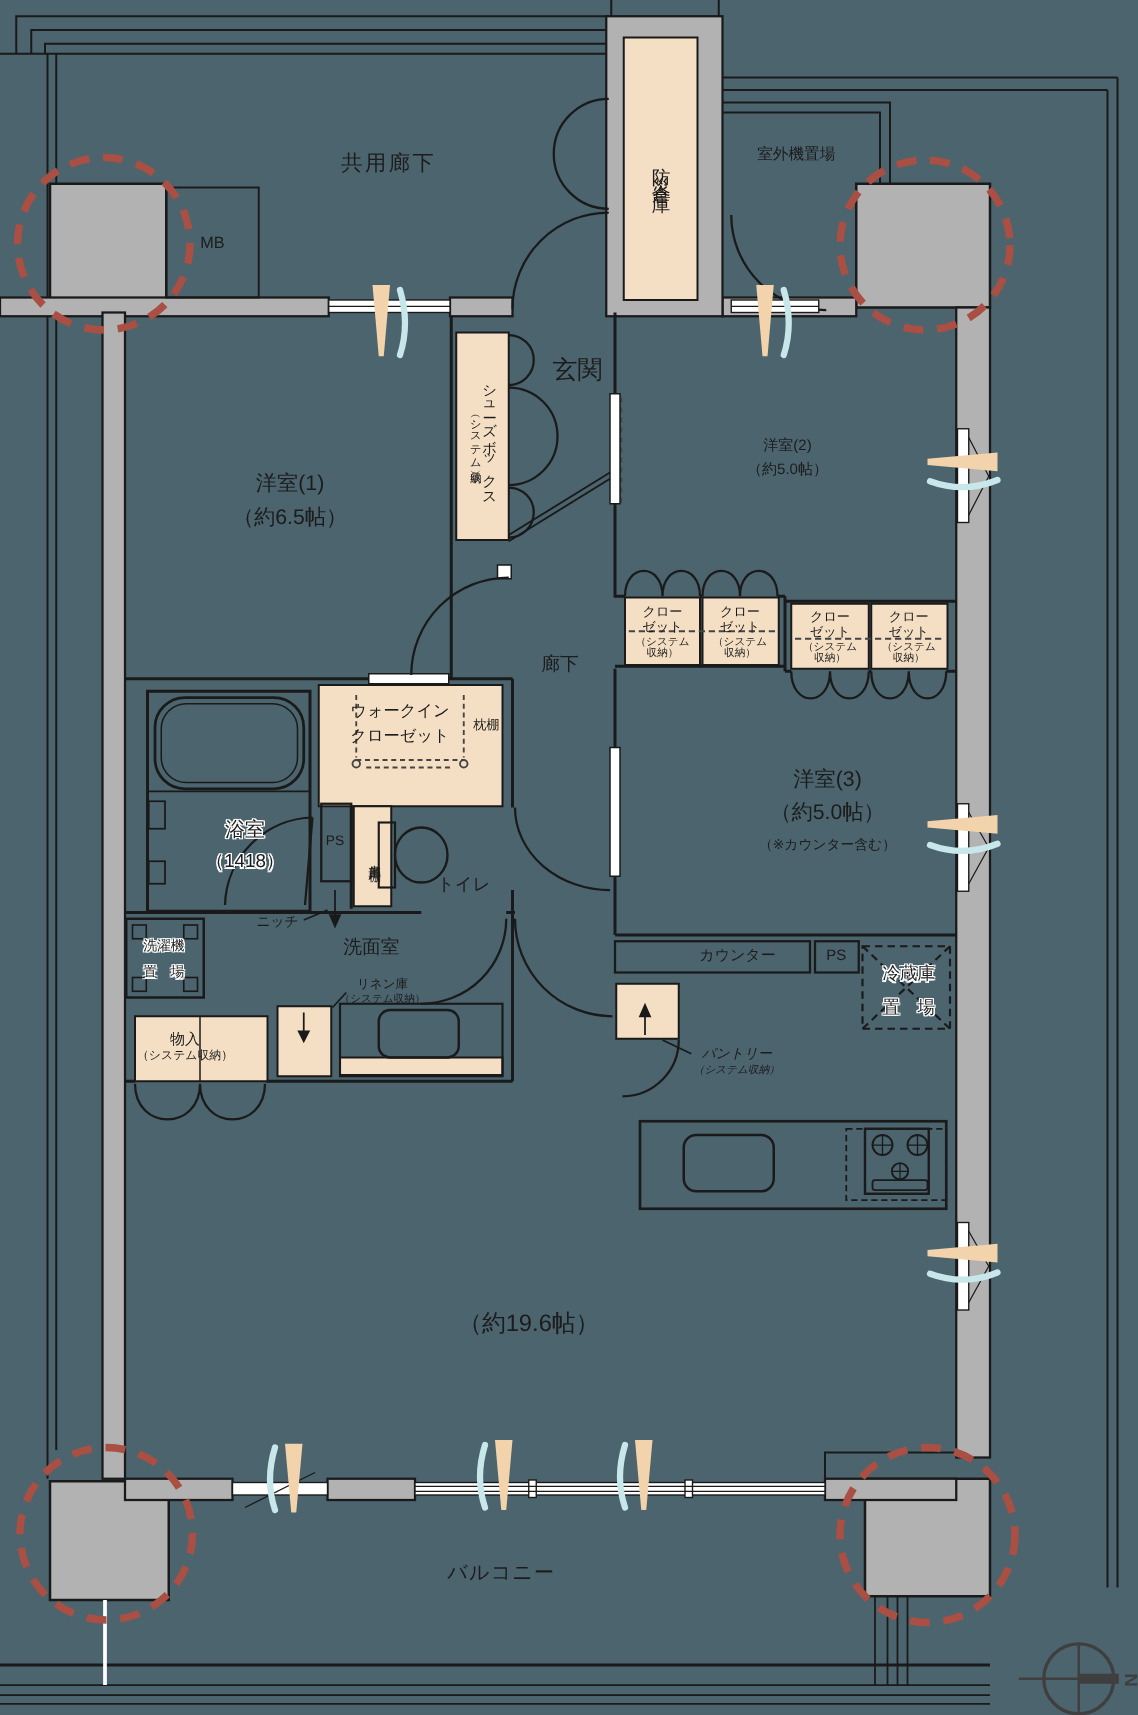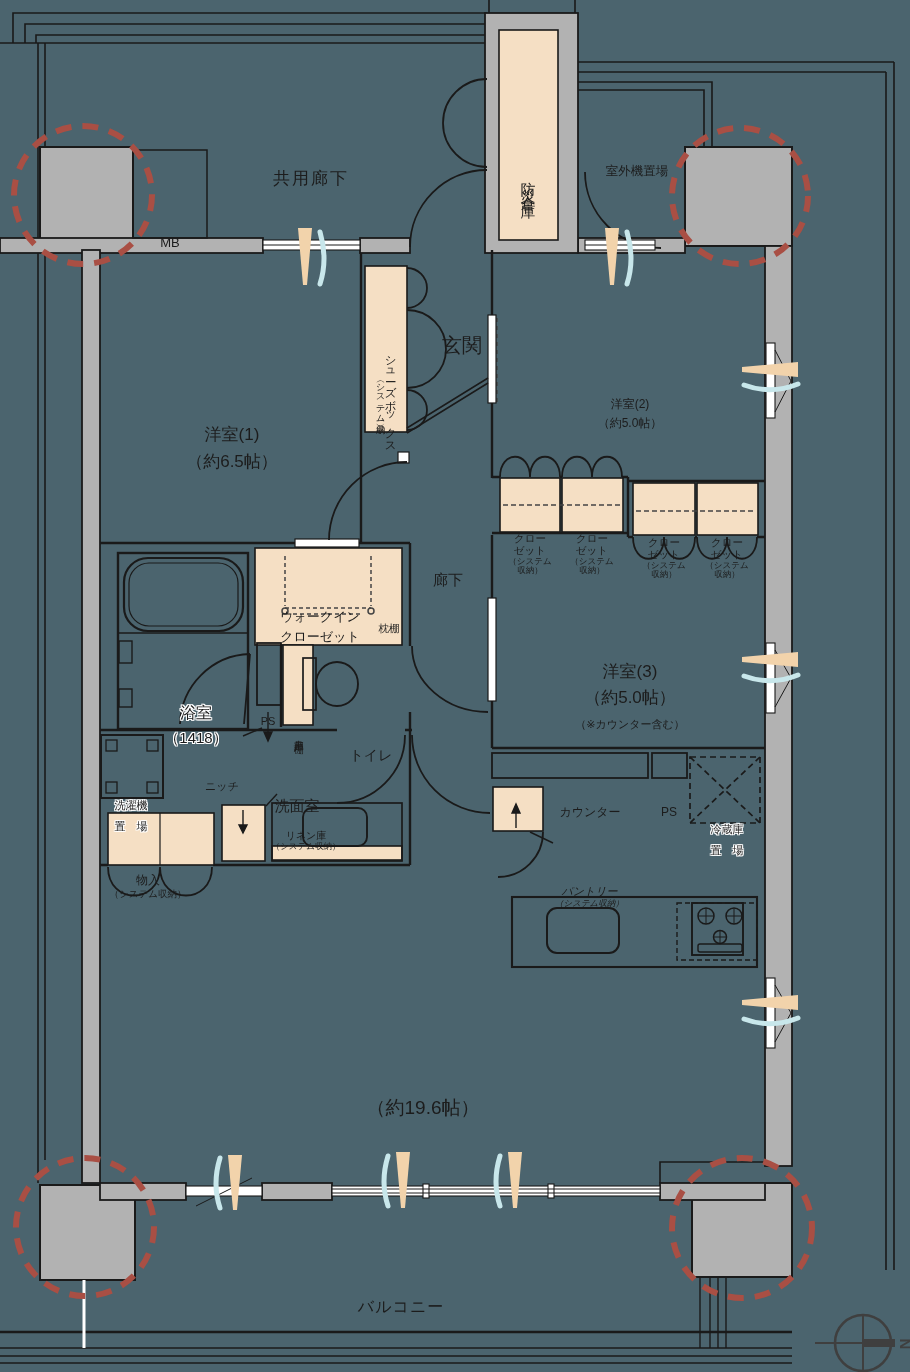--- a/index.html
+++ b/index.html
@@ -1,20 +1,20 @@
 <!DOCTYPE html>
 <html><head>
 <meta charset="utf-8">
 <style>
   html,body{margin:0;padding:0;background:#4b646e;}
   .plan{position:relative;width:910px;height:1372px;background:#4b646e;overflow:hidden;
         font-family:"Liberation Sans","DejaVu Sans",sans-serif;color:#1c1c1c;}
   .plan svg{position:absolute;left:0;top:0;}
   .lbl{position:absolute;transform:translate(-50%,-50%);text-align:center;line-height:1.45;
-       white-space:nowrap;z-index:5;margin-top:48px;}
+       white-space:nowrap;z-index:5;}
   .tl{transform:none;text-align:center;font-style:italic;}
   .v{writing-mode:vertical-rl;}
   .halo{text-shadow:-1px -1px 0 #fff,1px -1px 0 #fff,-1px 1px 0 #fff,1px 1px 0 #fff,
         0 -1px 0 #fff,0 1px 0 #fff,-1px 0 0 #fff,1px 0 0 #fff;}
 </style>
 </head>
 <body>
 
 <div class="plan">
 
@@ -315,28 +315,28 @@
 </div>
 <div class="lbl" style="left:306px;top:793px;font-size:10px;line-height:1.15">
   <div>リネン庫</div>
       <div style="font-size:8.5px">（システム収納）</div>
 </div>
 <div class="lbl" style="left:148px;top:838px;font-size:12px;line-height:1.35">
   <div>物入</div>
       <div style="font-size:9.5px">（システム収納）</div>
 </div>
 
-<div class="lbl" style="left:630px;top:648px;font-size:17px;line-height:1.55">
+<div class="lbl" style="left:662px;top:648px;font-size:17px;line-height:1.55">
   <div>洋室(3)</div>
       <div>（約5.0帖）</div>
   <div style="font-size:11px;margin-top:4px">（※カウンター含む）</div>
 </div>
 <div class="lbl" style="left:590px;top:765px;font-size:12px">カウンター</div>
 <div class="lbl" style="left:669px;top:765px;font-size:12px">PS</div>
-<div class="lbl halo" style="left:727px;top:792px;font-size:11px;line-height:1.9">
+<div class="lbl halo" style="left:727px;top:792px;font-size:14px;line-height:1.9">
   <div>冷蔵庫</div>
       <div>置　場</div>
 </div>
 <div class="lbl tl" style="left:555px;top:836px;font-size:11px;line-height:1.3">
   <div>パントリー</div>
       <div style="font-size:8.5px">（システム収納）</div>
 </div>
 
 <div class="lbl" style="left:423px;top:1060px;font-size:19px;line-height:1.5">
       <div>（約19.6帖）</div>

